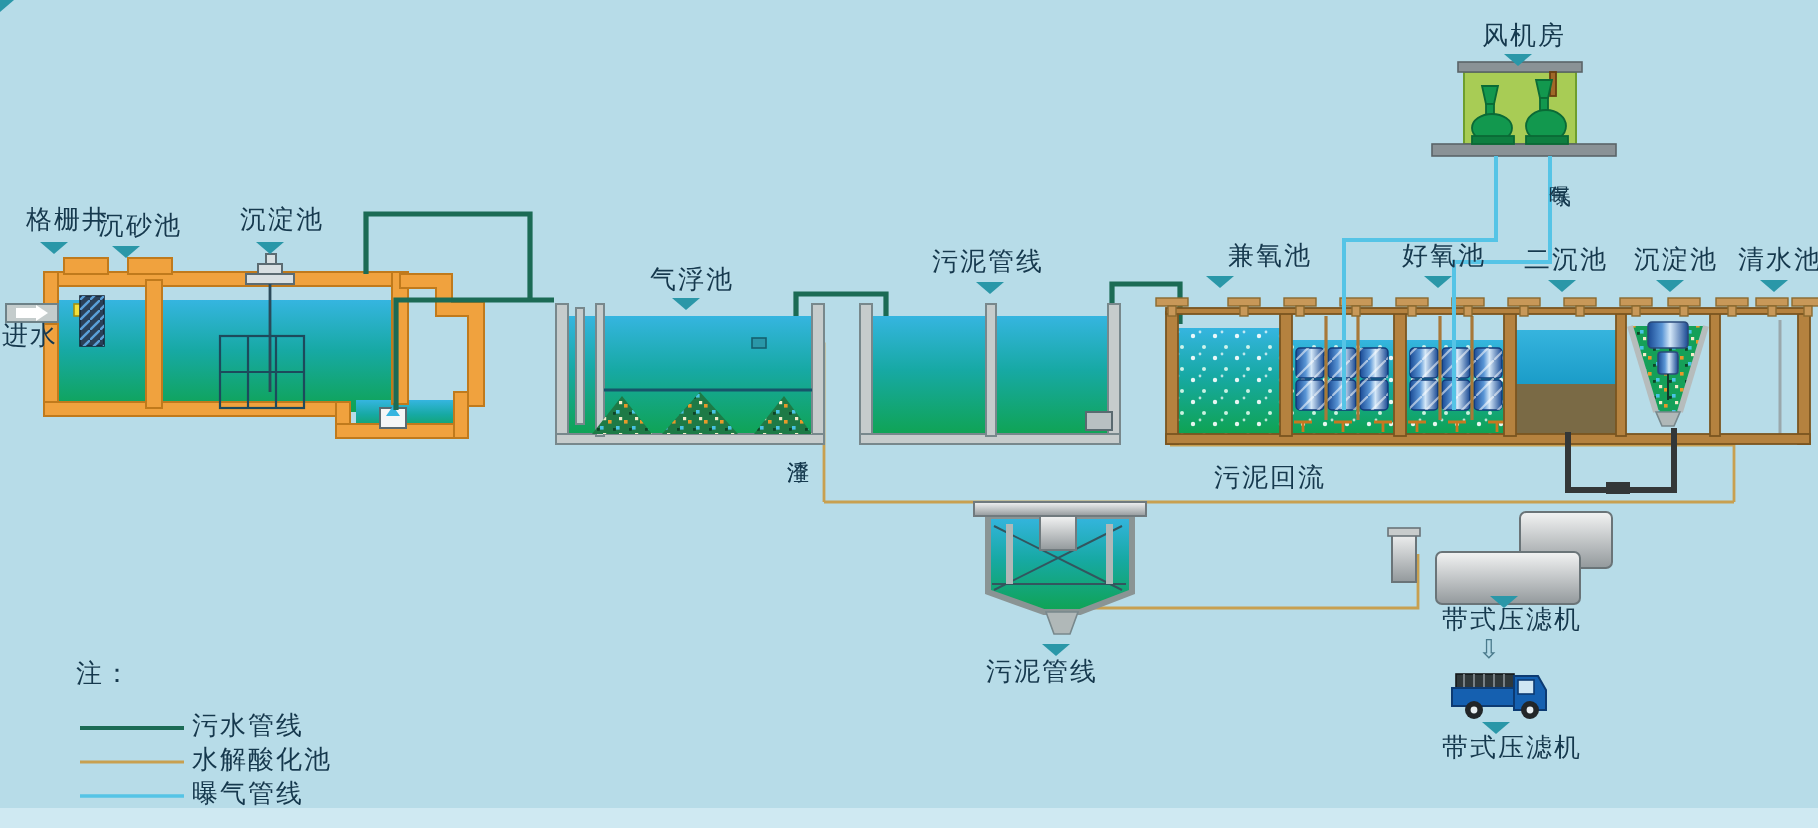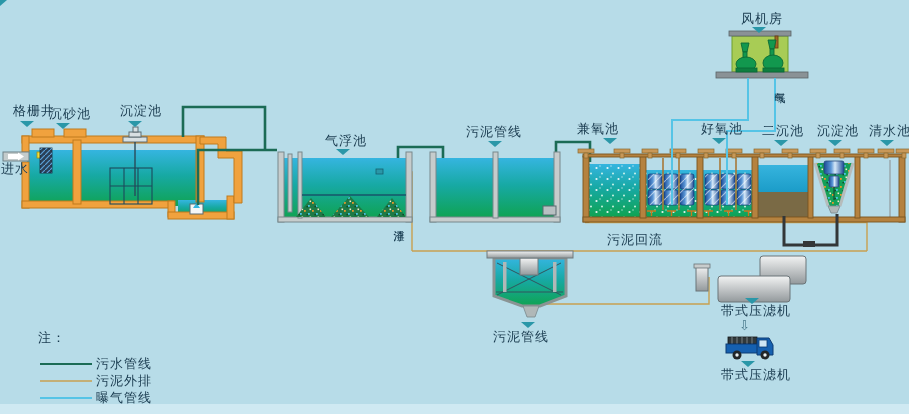--- a/index.html
+++ b/index.html
@@ -346,31 +346,31 @@
   </g>
 </svg>
 
 <div class="lbl" style="left:13px;top:104px">格栅井</div>
 <div class="lbl" style="left:49px;top:107px">沉砂池</div>
 <div class="lbl" style="left:120px;top:104px">沉淀池</div>
 <div class="lbl" style="left:1px;top:162px">进水</div>
 <div class="lbl" style="left:325px;top:134px">气浮池</div>
 <div class="vlbl" style="left:392px;top:221px">浮渣</div>
 <div class="lbl" style="left:466px;top:125px">污泥管线</div>
-<div class="lbl" style="left:577px;top:122px">兼氧池</div>
+<div class="lbl" style="left:614px;top:122px">兼氧池</div>
 <div class="lbl" style="left:701px;top:122px">好氧池</div>
 <div class="lbl" style="left:762px;top:124px">二沉池</div>
 <div class="lbl" style="left:817px;top:124px">沉淀池</div>
 <div class="lbl" style="left:869px;top:124px">清水池</div>
 <div class="lbl" style="left:741px;top:12px">风机房</div>
 <div class="vlbl" style="left:773px;top:84px">曝气</div>
 <div class="lbl" style="left:607px;top:233px">污泥回流</div>
 <div class="lbl" style="left:493px;top:330px">污泥管线</div>
 <div class="lbl" style="left:721px;top:304px">带式压滤机</div>
 <div class="glyph" style="left:739px;top:318px">⇩</div>
 <div class="lbl" style="left:721px;top:368px">带式压滤机</div>
 
 <div class="lbl" style="left:38px;top:331px">注：</div>
 <div class="lbl" style="left:96px;top:357px">污水管线</div>
-<div class="lbl" style="left:96px;top:374px">污泥外排</div>
+<div class="lbl" style="left:96px;top:374px">水解酸化池</div>
 <div class="lbl" style="left:96px;top:391px">曝气管线</div>
 
 </div>
 
 </body></html>

